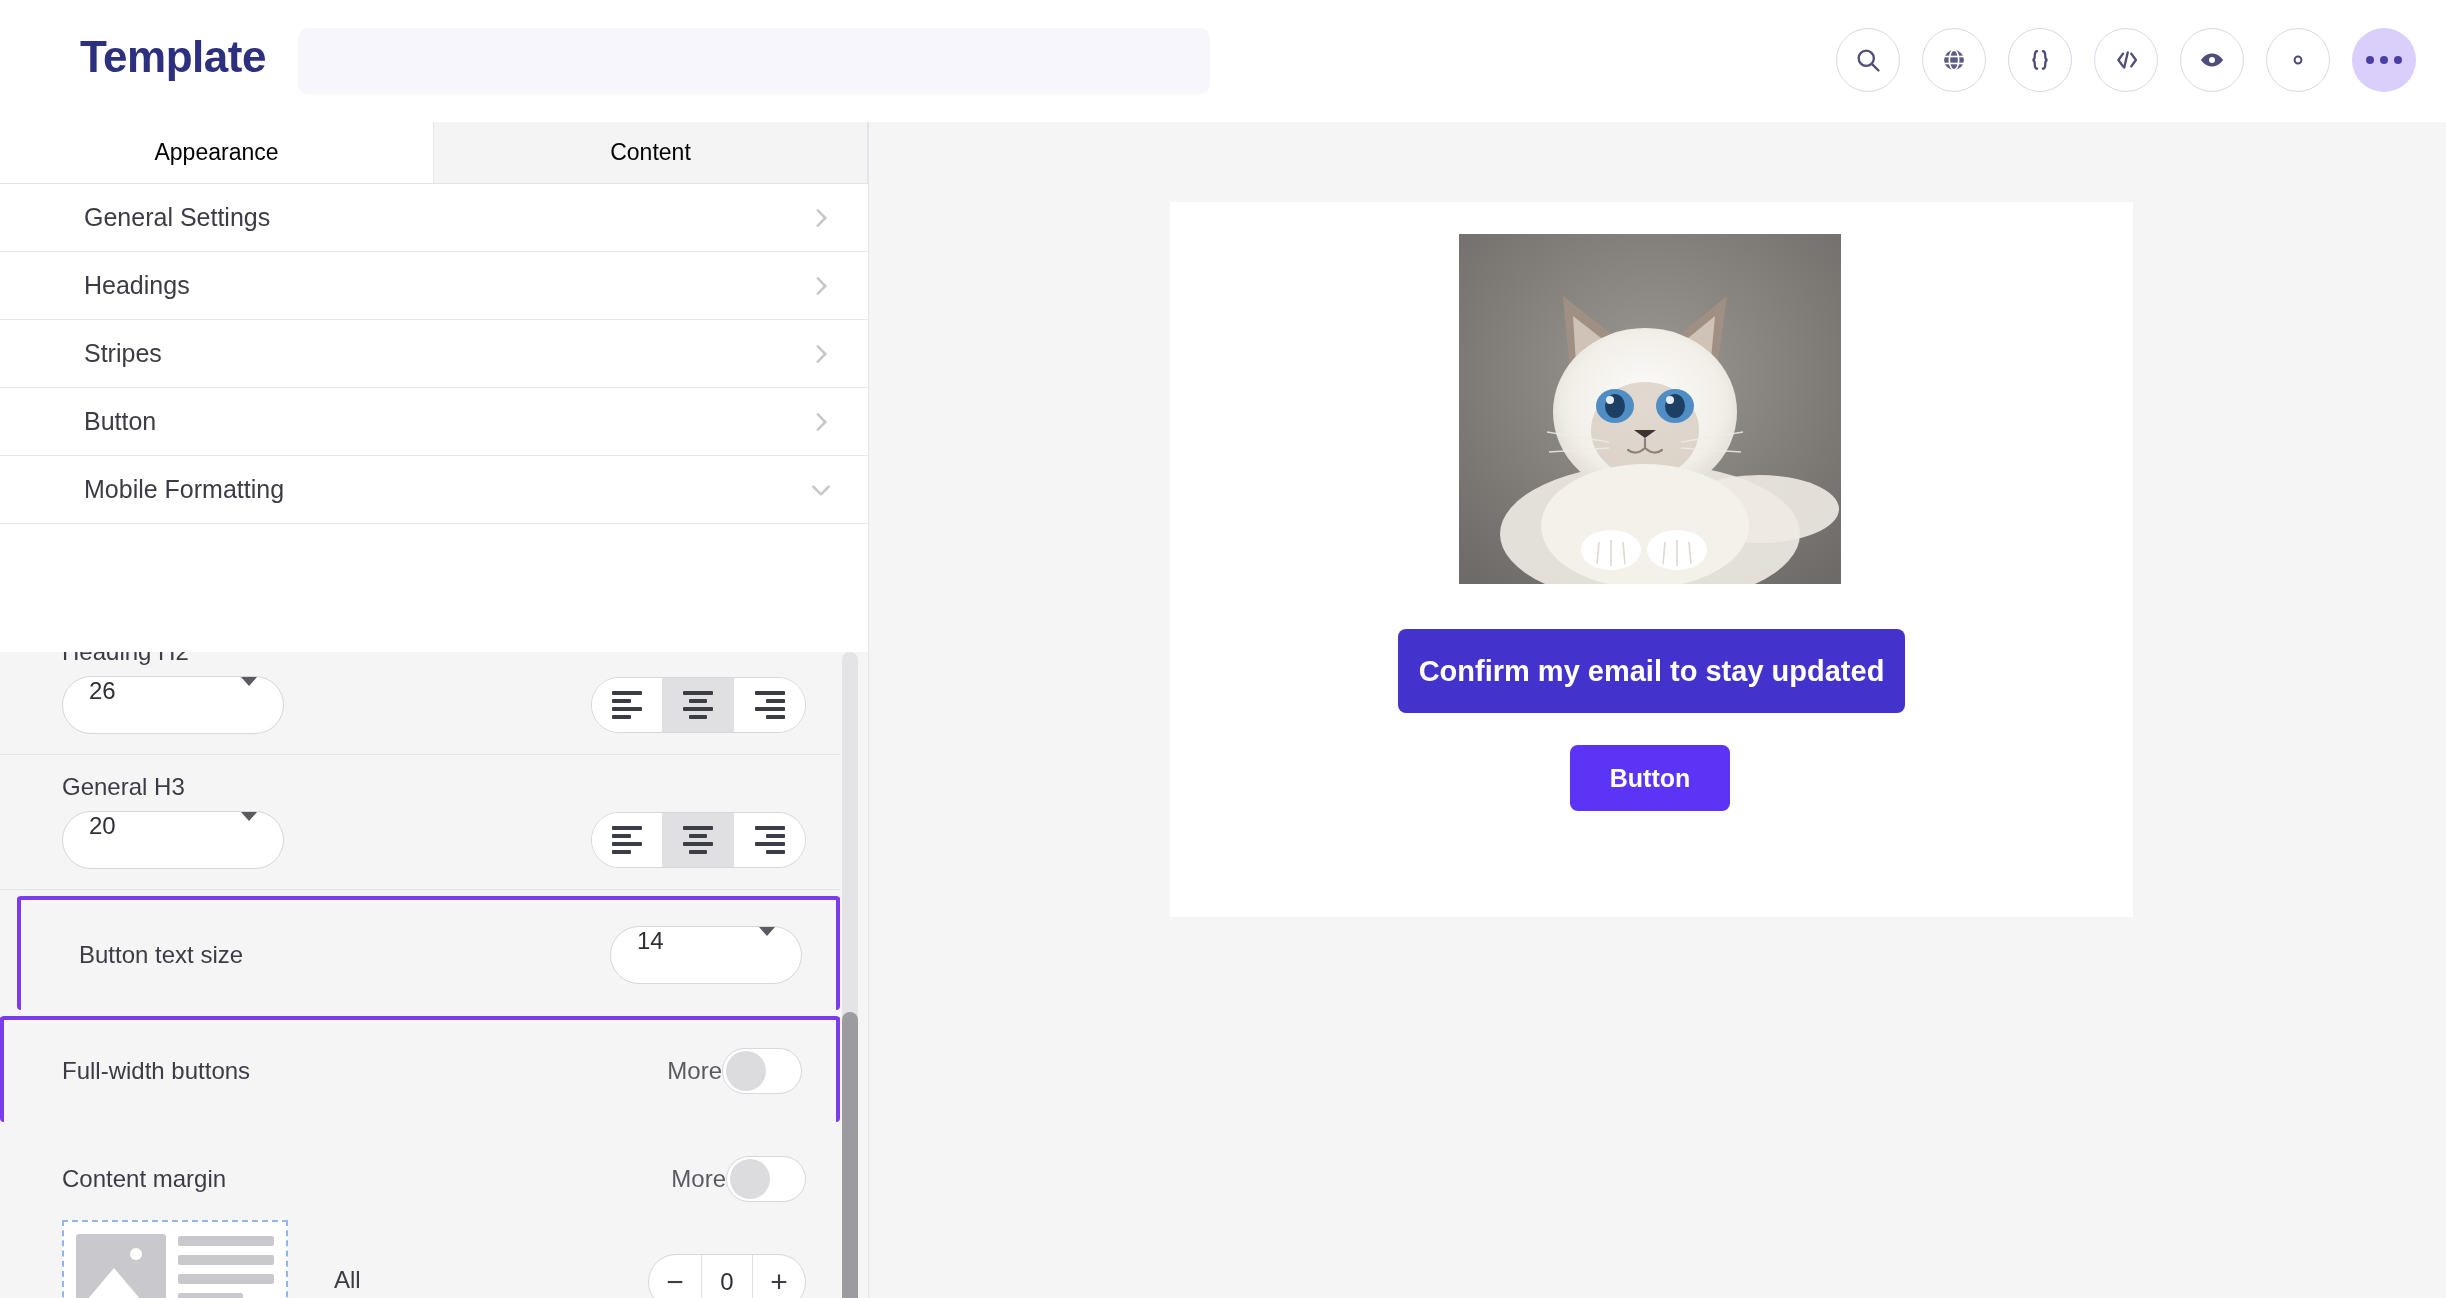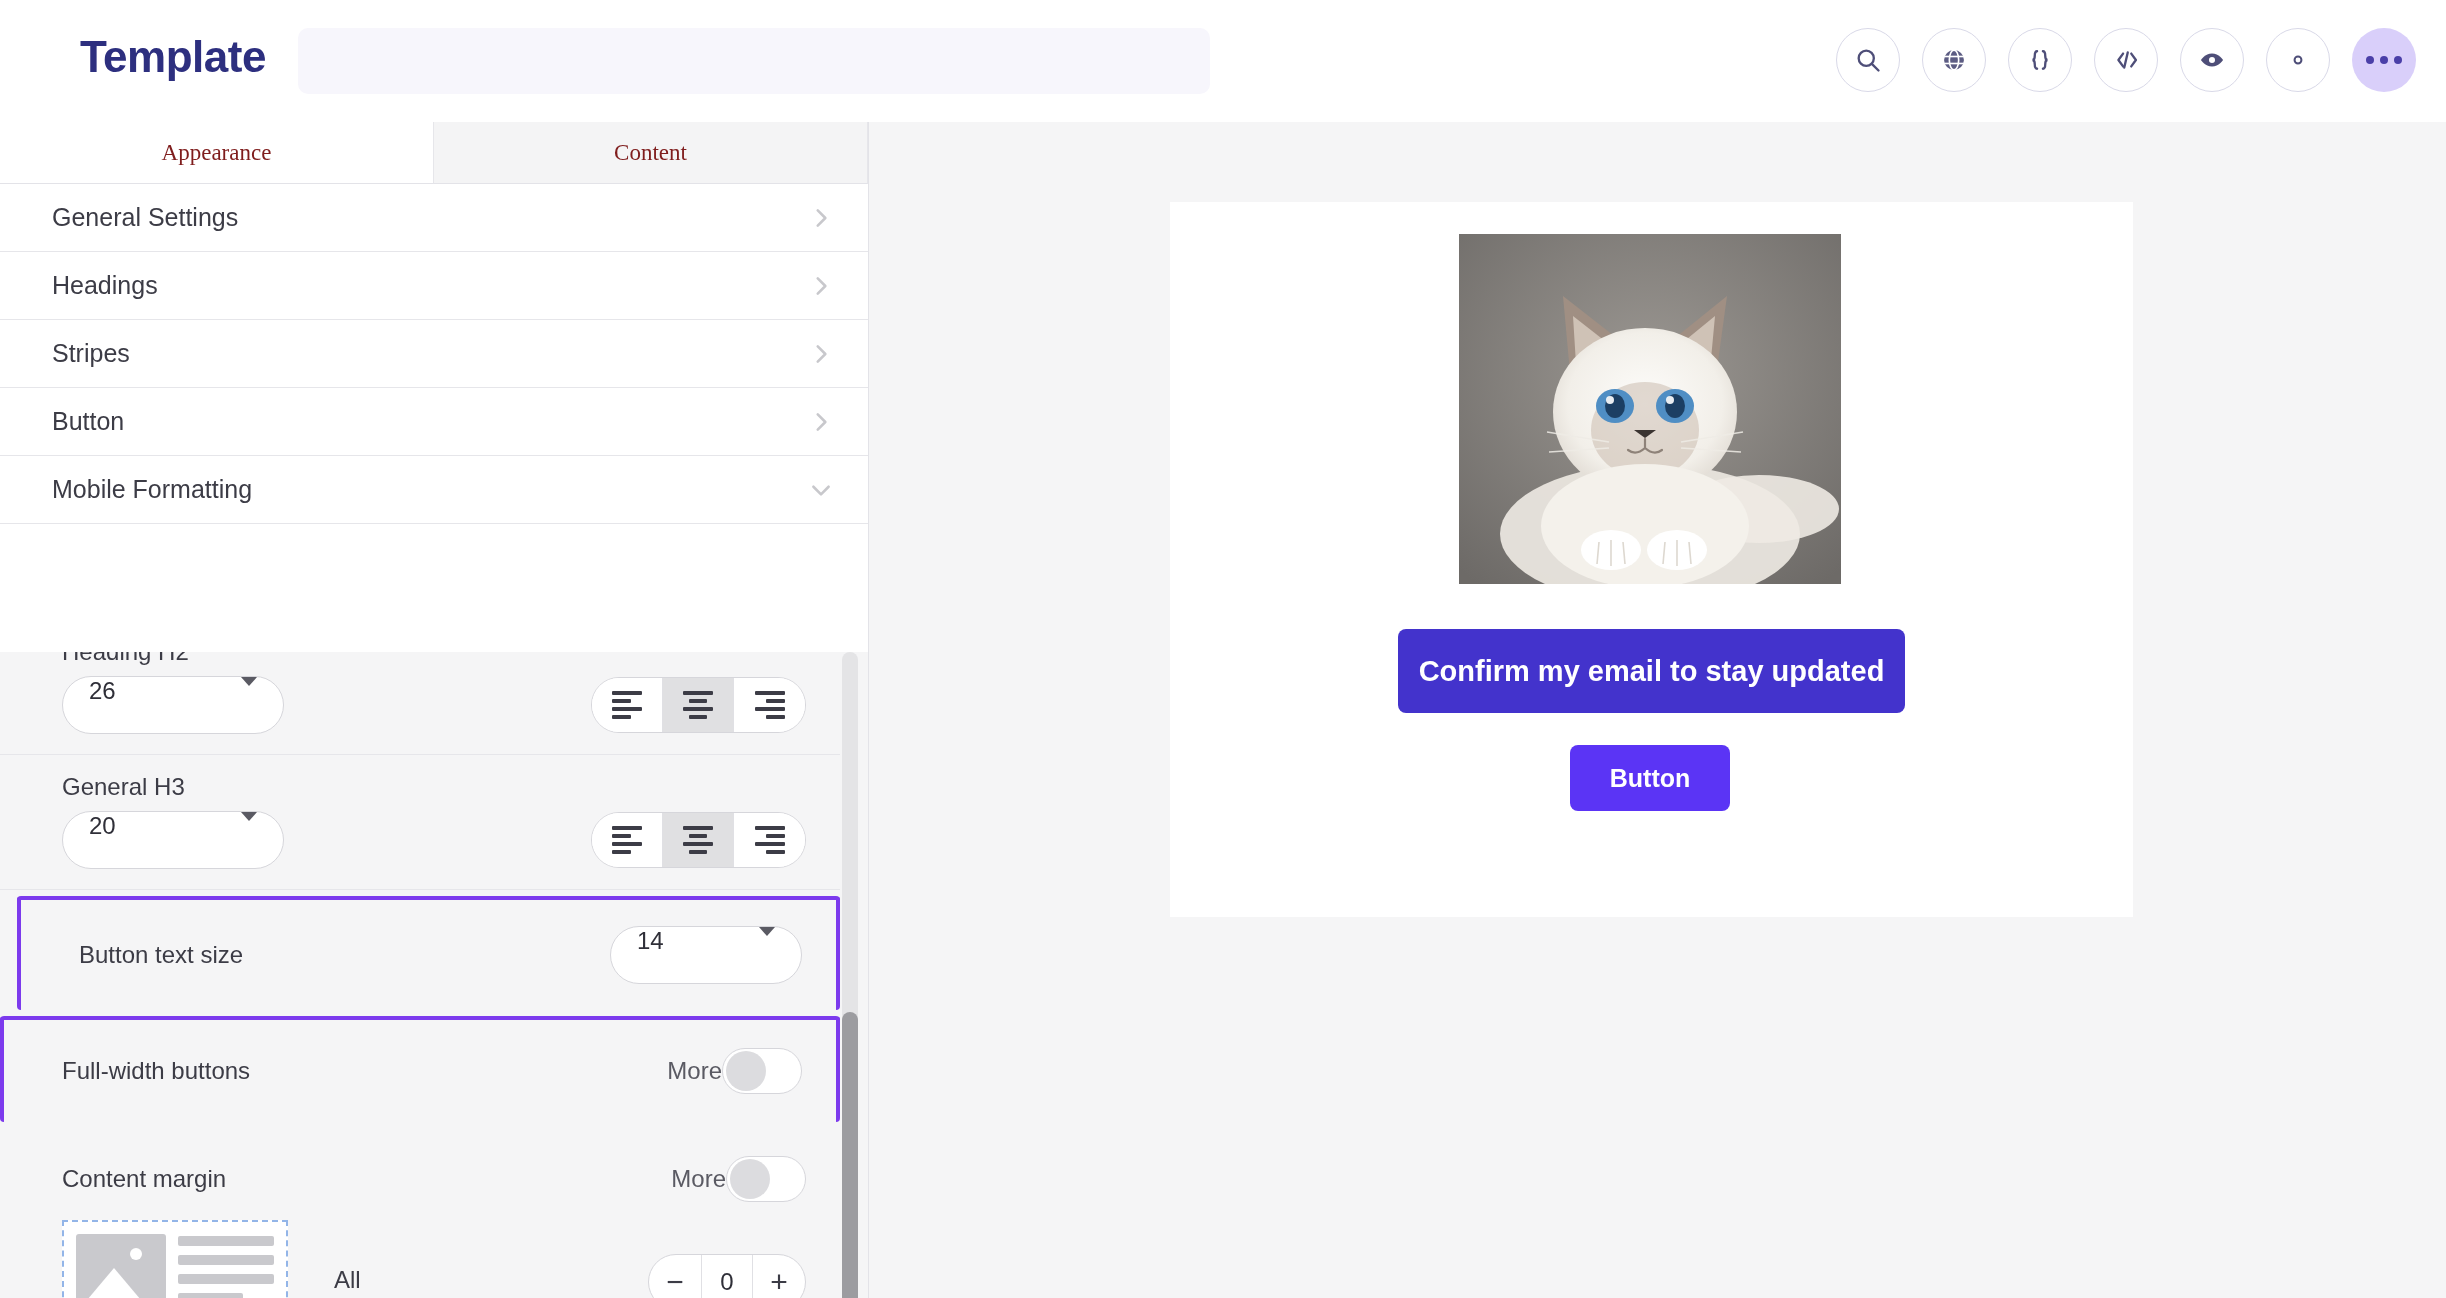--- a/index.html
+++ b/index.html
@@ -50,34 +50,34 @@
   .left-panel {
     position: absolute; top: 122px; left: 0;
     width: 869px; height: 1176px;
     background: #ffffff;
     border-right: 1px solid #e3e3e8;
     overflow: hidden;
   }
   .tabs { display: flex; width: 100%; height: 62px; }
   .tab {
     flex: 1; display: flex; align-items: center; justify-content: center;
-    font-size: 23px; color: #7f1d1d; cursor: pointer;
-    background: #ffffff; border-bottom: 1px solid #e3e3e8; font-family: Liberation Serif, serif;
+    font-size: 23px; color: #000000; cursor: pointer;
+    background: #ffffff; border-bottom: 1px solid #e3e3e8;
   }
   .tab.inactive {
     background: #f4f4f5;
     border-left: 1px solid #e6e6ea;
     border-right: 1px solid #e6e6ea;
     border-bottom: 1px solid #e3e3e8;
   }
 
   
   .acc-row {
     height: 68px; display: flex; align-items: center;
-    padding: 0 34px 0 52px;
+    padding: 0 34px 0 84px;
     border-bottom: 1px solid #e6e6ea;
     cursor: pointer; background: #ffffff;
   }
   .acc-label { font-size: 25px; color: #3c3c46; flex: 1; }
   .chev { color: #c8c8cc; display: flex; align-items: center; }
 
   
   .scroll-area {
     position: absolute; top: 530px; left: 0;
     width: 869px; height: 768px;

